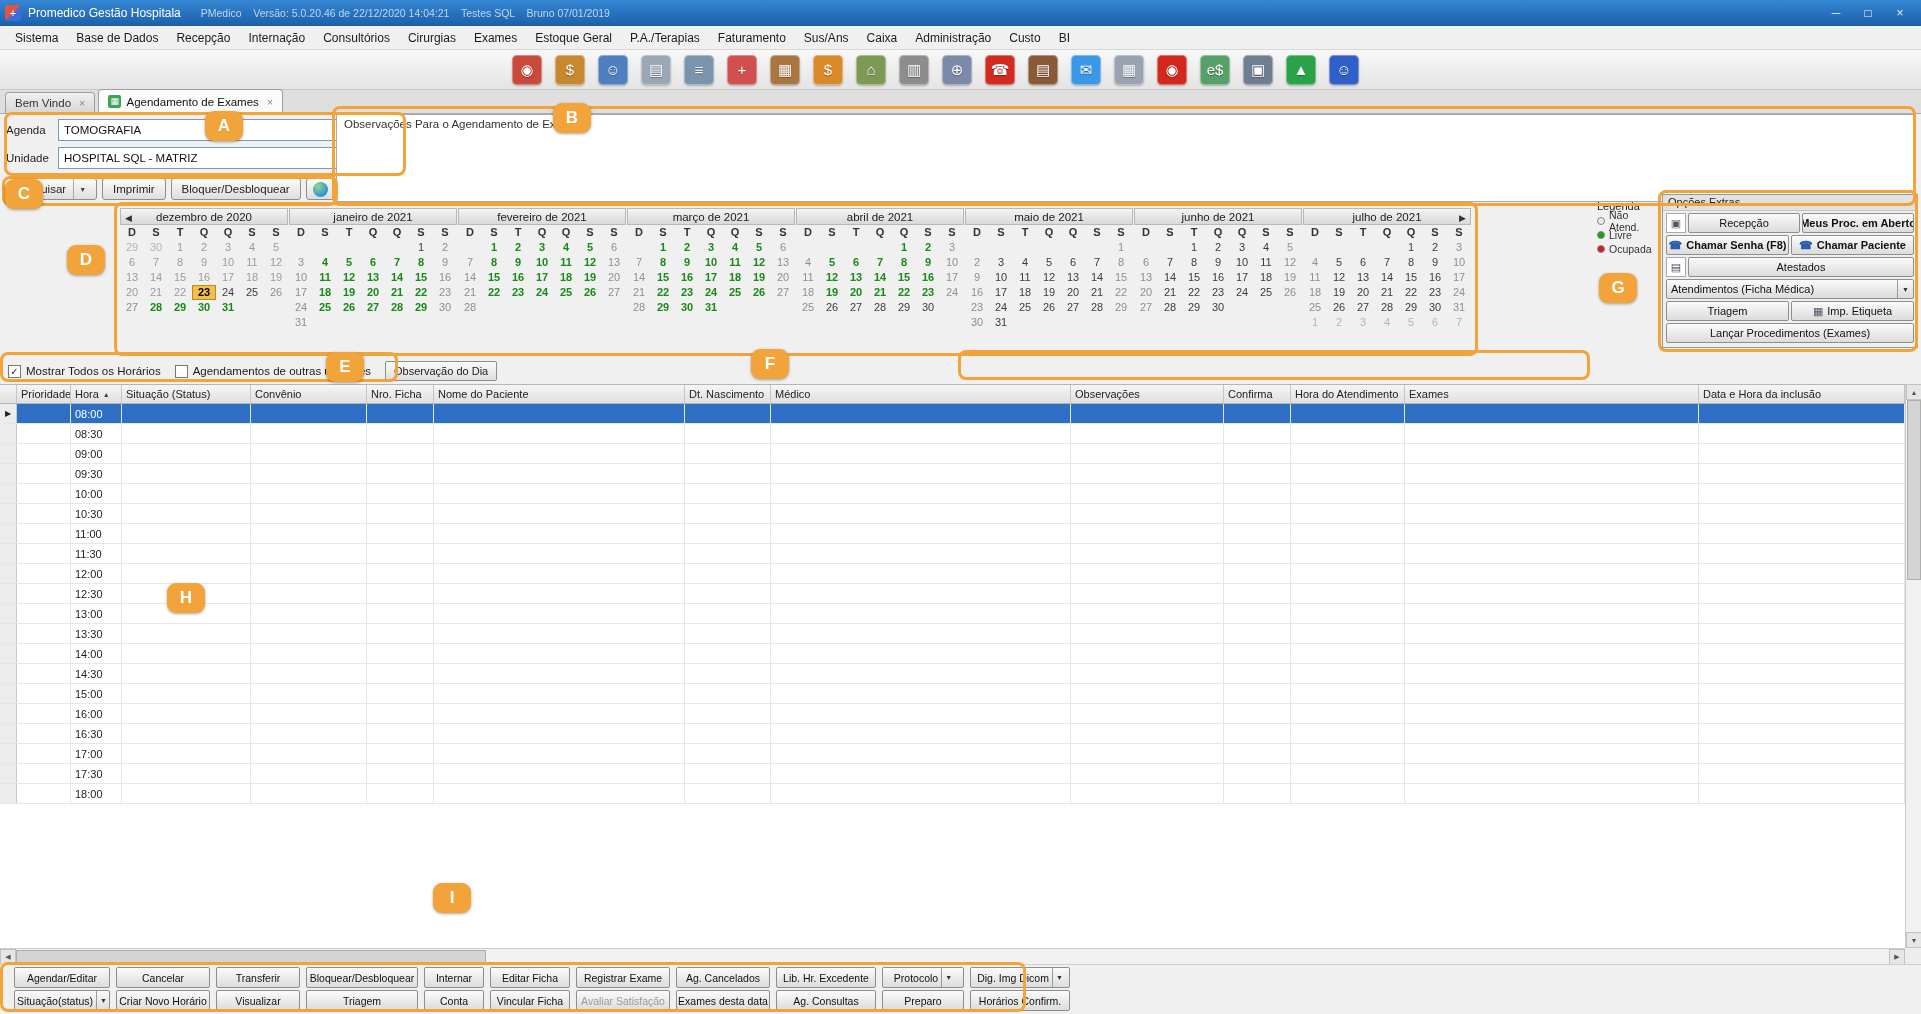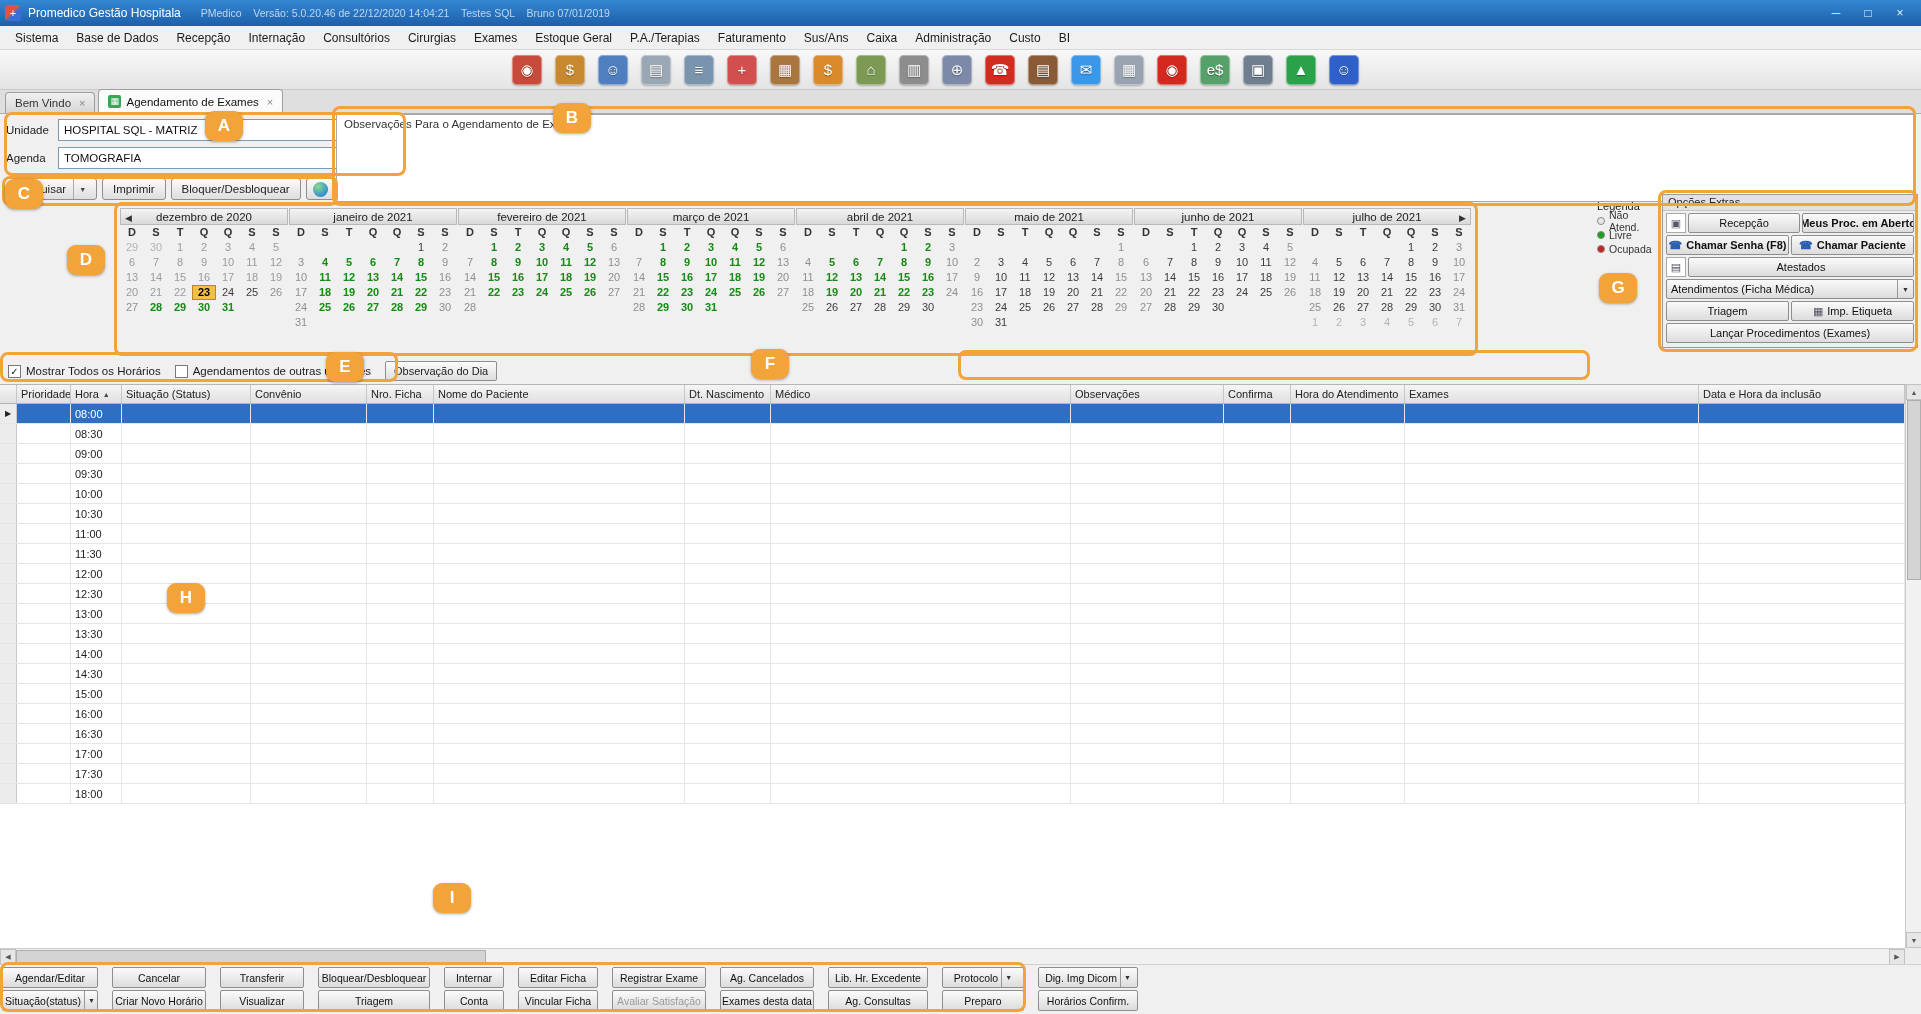--- a/index.html
+++ b/index.html
@@ -120,21 +120,21 @@
   .scroll-arrow { position:absolute; width:16px; height:16px; background:#e6e6e6; border:1px solid #c2c2c2;
     font-size:7px; color:#555; display:flex; align-items:center; justify-content:center; }
   .hscroll .left { left:0; top:0; } .hscroll .right { right:0; top:0; }
   .vscroll .up { top:0; left:0; } .vscroll .down { bottom:0; left:0; }
   .hthumb { position:absolute; left:16px; top:1px; width:470px; height:14px; background:#d4d4d4; border:1px solid #aeaeae; }
   .vthumb { position:absolute; left:1px; top:16px; width:14px; height:180px; background:#d4d4d4; border:1px solid #aeaeae; }
   .scroll-corner { position:absolute; left:1905px; top:948px; width:16px; height:16px; background:#ededed; }
 
   
   .bottom-bar { position:absolute; left:0; top:964px; width:100%; height:50px; background:#f0f0f0; border-top:1px solid #cfcfcf; padding:2px 0 0 2px; }
-  .bb-row { display:flex; gap:14px; margin-bottom:2px; }
+  .bb-row { display:flex; gap:6px; margin-bottom:2px;margin-left:12px; }
   .bb-btn { height:21px; background:linear-gradient(#fbfbfb,#dcdcdc); border:1px solid #8e8e8e; border-radius:2px;
     display:flex; align-items:center; justify-content:center; font-size:10.5px; color:#111;
     white-space:nowrap; overflow:hidden; flex-shrink:0; gap:3px; }
   .bb-btn.disabled { color:#9a9a9a; }
   .bb-arrow { font-size:7px; border-left:1px solid #999; padding-left:3px; height:100%; display:flex; align-items:center; color:#333; }
 
   
   .ann-box { position:absolute; border:3px solid var(--accent); border-radius:8px; pointer-events:none; z-index:50; }
   .ann-badge { position:absolute; width:38px; height:30px; background:var(--accent); border-radius:9px; color:#fff;
     font-weight:bold; font-size:17px; display:flex; align-items:center; justify-content:center;
@@ -247,30 +247,30 @@
       <div class="tab active">
         <span class="tab-icon">▦</span>
         <span class="tab-label">Agendamento de Exames</span>
         <span class="tab-close">×</span>
       </div>
     </div>
 
   <div class="topsection">
     <div class="left-panel">
       <div class="field-row">
+        <span class="field-label">Agenda</span>
+        <div class="combo">
+          <span class="combo-value">TOMOGRAFIA</span>
+          <span class="combo-arrow">▼</span>
+        </div>
+      </div>
+      <div class="field-row">
         <span class="field-label">Unidade</span>
         <div class="combo">
           <span class="combo-value">HOSPITAL SQL - MATRIZ</span>
-          <span class="combo-arrow">▼</span>
-        </div>
-      </div>
-      <div class="field-row">
-        <span class="field-label">Agenda</span>
-        <div class="combo">
-          <span class="combo-value">TOMOGRAFIA</span>
           <span class="combo-arrow">▼</span>
         </div>
       </div>
     </div>
     <div class="buttons-row">
       <div class="btn">
         <span>Pesquisar</span>
         <span class="btn-arrow">▼</span>
       </div>
       <div class="btn">

